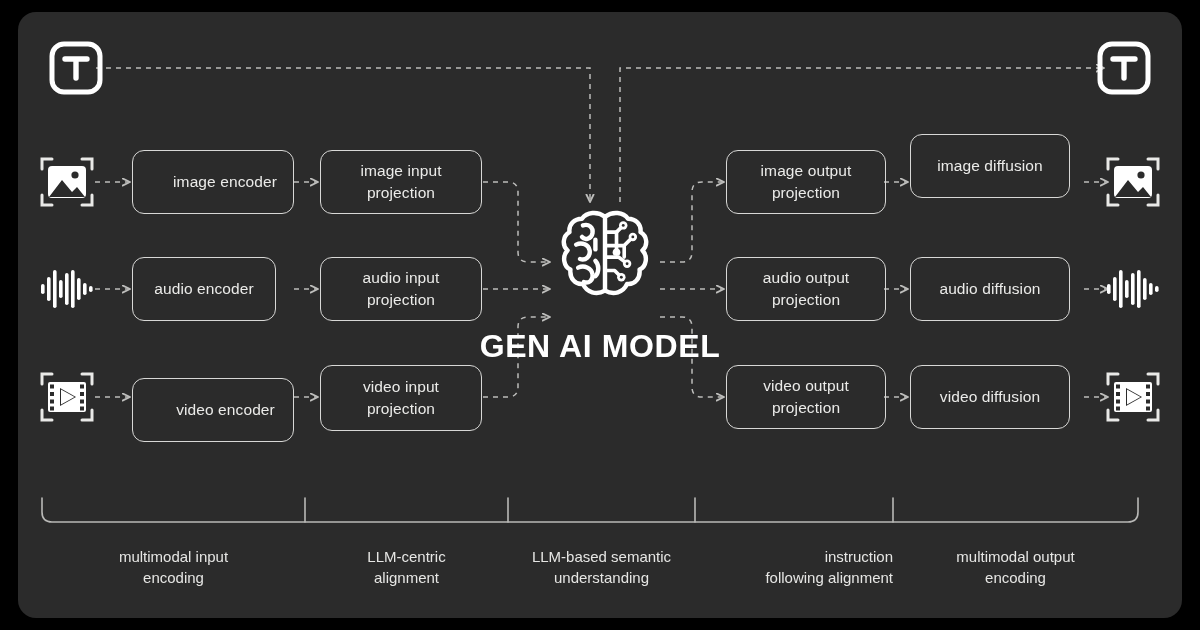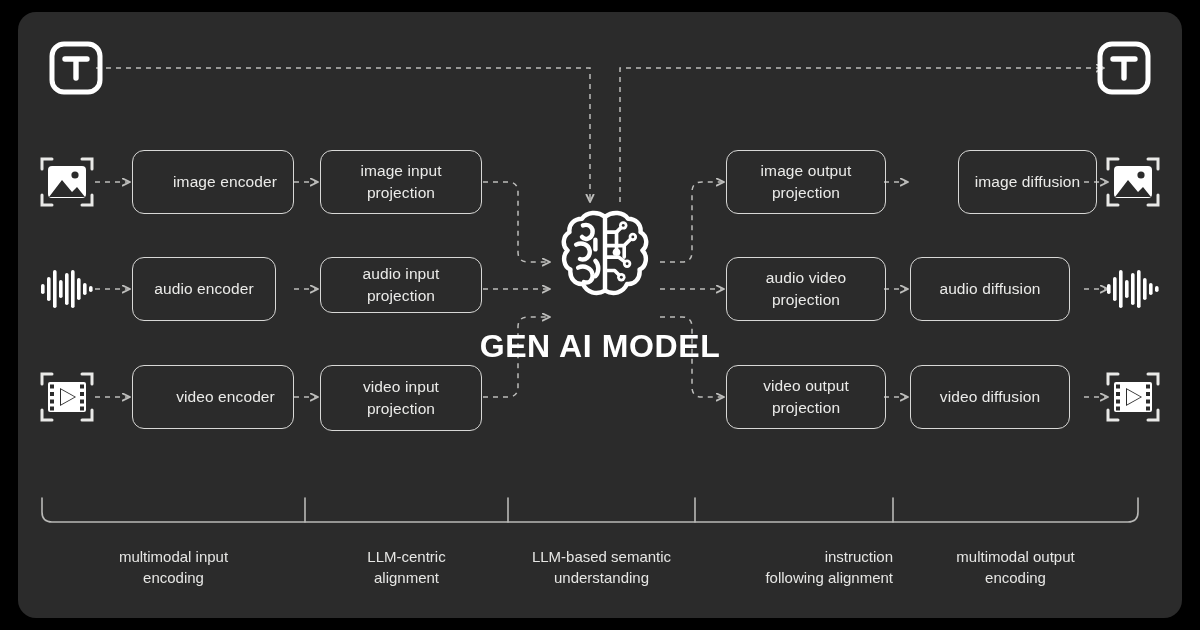--- a/index.html
+++ b/index.html
@@ -257,63 +257,63 @@
         <path d="M22,20.5 L35.5,28 L22,35.5 Z" fill="#ffffff"></path>
       </svg>
     </div>
 
     <div class="node" style="left:114px; top:138px; width:162px; height:64px;padding-left:32px;">
       <span>image encoder</span>
     </div>
     <div class="node" style="left:114px; top:245px; width:144px; height:64px;">
       <span>audio encoder</span>
     </div>
-    <div class="node" style="left:114px; top:353px; width:162px; height:64px;padding-left:33px;">
+    <div class="node" style="left:114px; top:366px; width:162px; height:64px;padding-left:33px;">
       <span>video encoder</span>
     </div>
 
     <div class="node" style="left:302px; top:138px; width:162px; height:64px;">
       <span>
         <span>image input</span><br>
         <span>projection</span>
       </span>
     </div>
-    <div class="node" style="left:302px; top:245px; width:162px; height:56px;">
+    <div class="node" style="left:302px; top:245px; width:162px; height:64px;">
       <span>
         <span>audio input</span><br>
         <span>projection</span>
       </span>
     </div>
     <div class="node" style="left:302px; top:353px; width:162px; height:66px;">
       <span>
         <span>video input</span><br>
         <span>projection</span>
       </span>
     </div>
 
     <div class="node" style="left:708px; top:138px; width:160px; height:64px;">
       <span>
         <span>image output</span><br>
         <span>projection</span>
       </span>
     </div>
     <div class="node" style="left:708px; top:245px; width:160px; height:64px;">
       <span>
-        <span>audio video</span><br>
+        <span>audio output</span><br>
         <span>projection</span>
       </span>
     </div>
     <div class="node" style="left:708px; top:353px; width:160px; height:64px;">
       <span>
         <span>video output</span><br>
         <span>projection</span>
       </span>
     </div>
 
-    <div class="node" style="left:892px; top:138px; width:139px; height:64px;margin-left:48px;">
+    <div class="node" style="left:892px; top:122px; width:160px; height:64px;">
       <span>image diffusion</span>
     </div>
     <div class="node" style="left:892px; top:245px; width:160px; height:64px;">
       <span>audio diffusion</span>
     </div>
     <div class="node" style="left:892px; top:353px; width:160px; height:64px;">
       <span>video diffusion</span>
     </div>
 
     <div id="brain">

